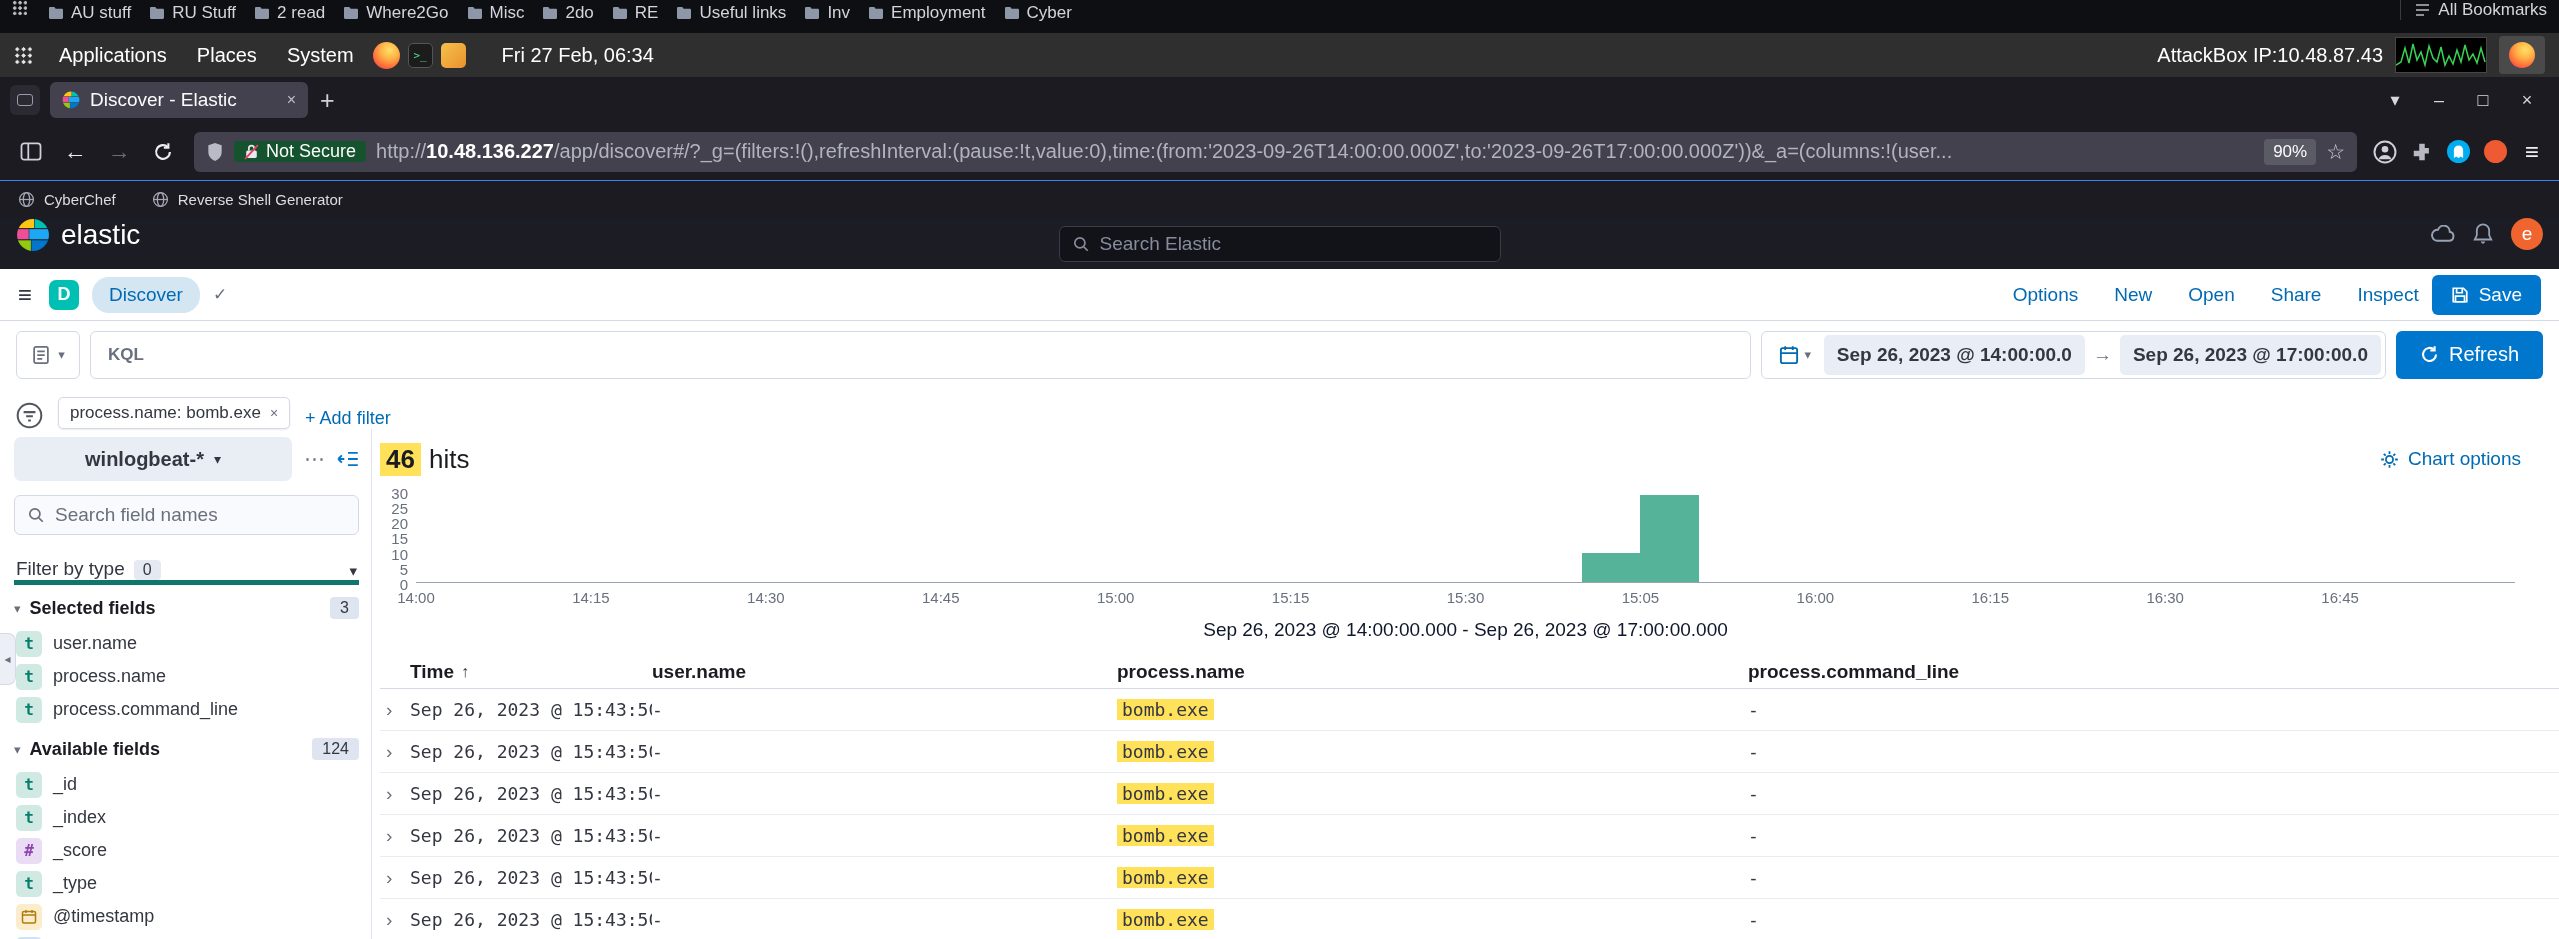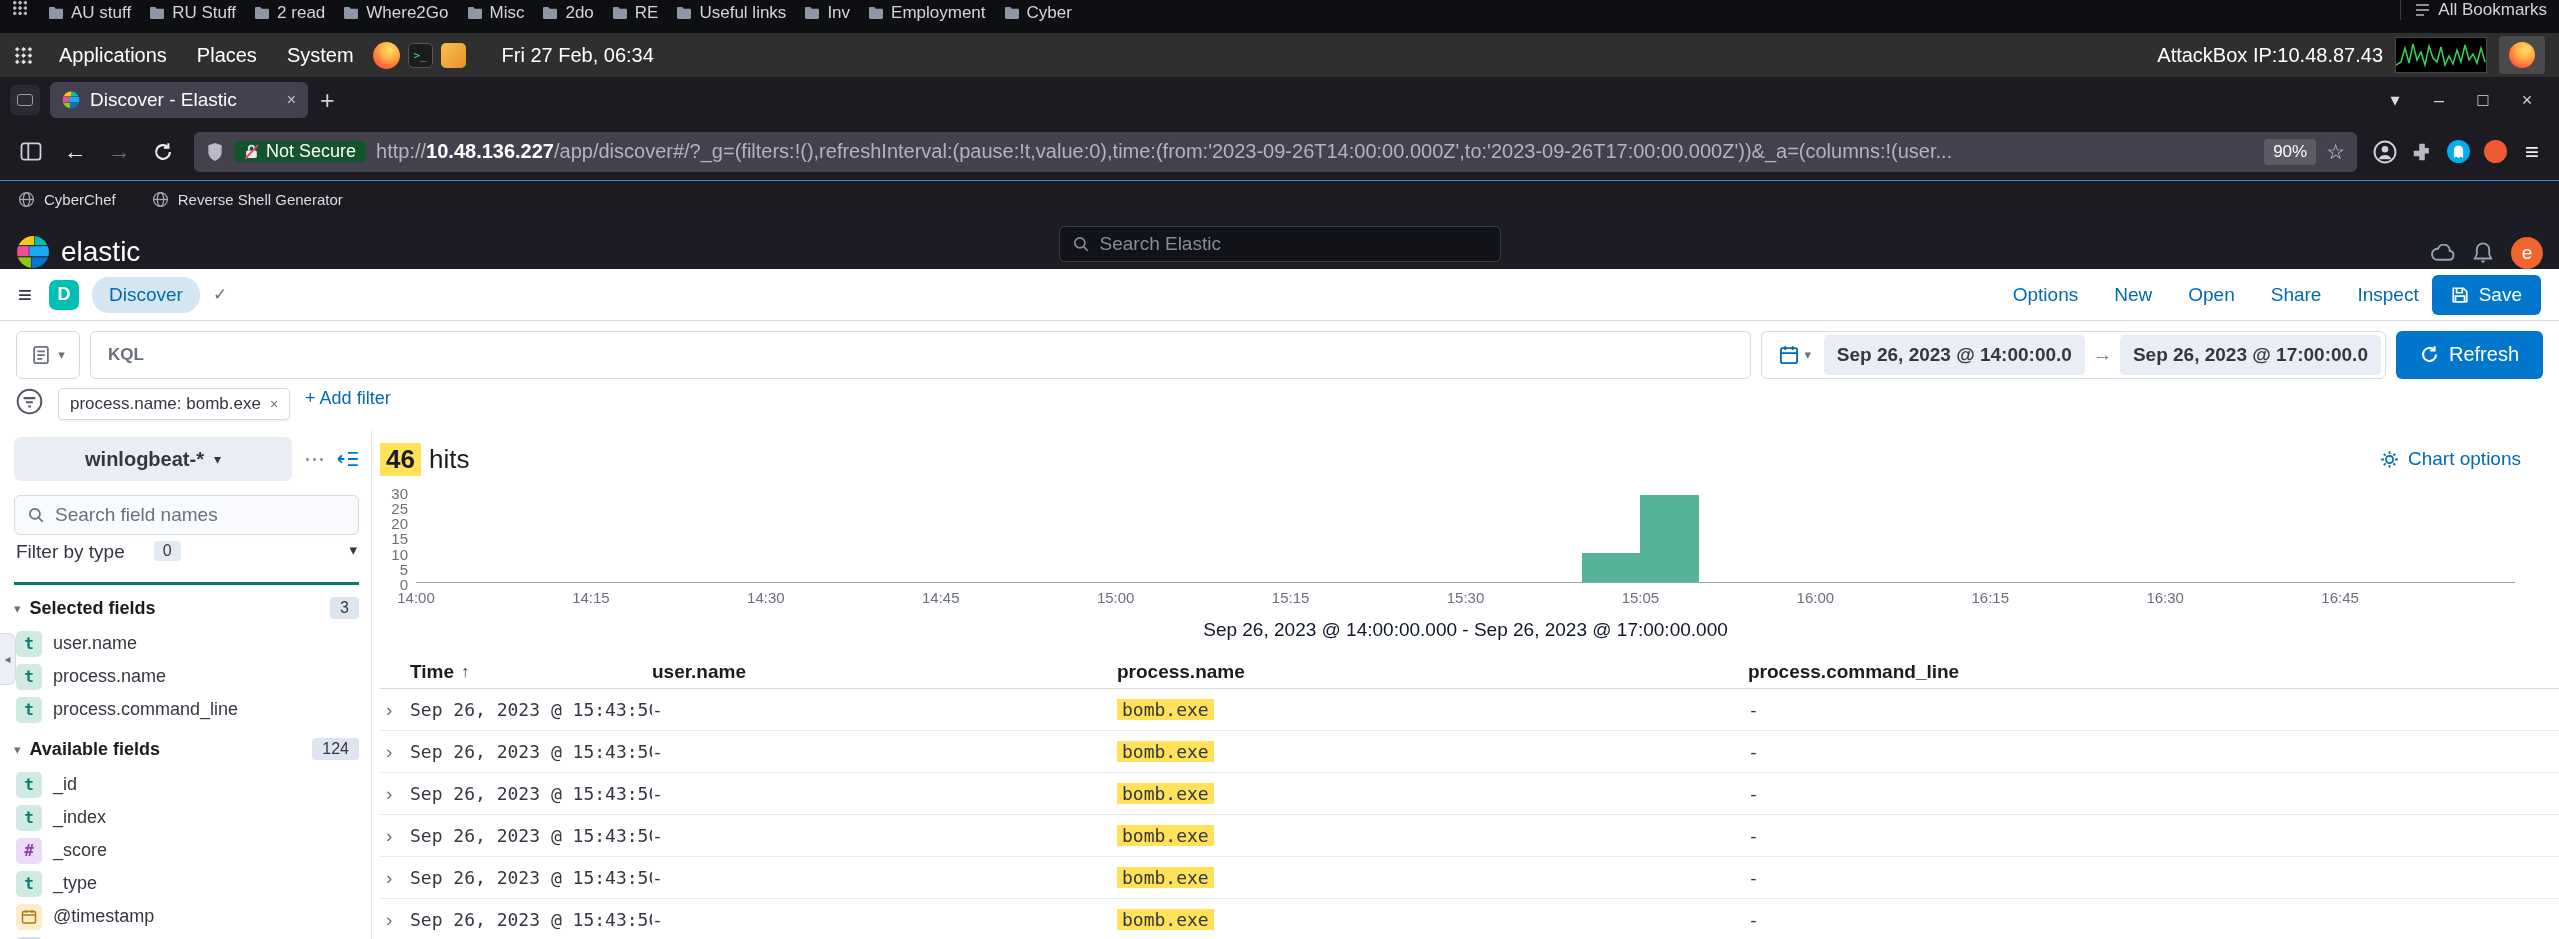--- a/index.html
+++ b/index.html
@@ -51,21 +51,21 @@
 .star{font-size:21px;color:#d0d0d8}
 .urlbar-icons{display:flex;align-items:center;gap:14px;padding:0 4px}
 .round-ic{width:23px;height:23px;border-radius:50%}
 .menu-ic{font-size:24px;color:#ececf1;padding:0 4px}
 
 
 .bmtoolbar{flex:0 0 38px;background:#1c1b22;border-top:1px solid #3b82f6;display:flex;align-items:center;gap:36px;padding:0 18px;color:#dcdce4;font-size:15px}
 .bmtb-item{display:flex;align-items:center;gap:9px;white-space:nowrap}
 
 
-.esheader{flex:0 0 51px;background:#1c1d24;display:flex;align-items:flex-end;padding:0 16px;position:relative}
+.esheader{flex:0 0 51px;background:#1c1d24;display:flex;align-items:flex-start;padding:0 16px;position:relative}
 .brand{display:flex;align-items:center;gap:11px;color:#fff;font-size:28px;font-weight:500}
 .essearch{position:absolute;left:50%;top:50%;transform:translate(-50%,-50%);width:442px;height:36px;background:#121319;border:1px solid #3a3c46;border-radius:6px;display:flex;align-items:center;gap:10px;padding:0 12px}
 .essearch input{flex:1;background:transparent;border:none;outline:none;color:#c8ccd6;font-size:19px;font-family:"Liberation Sans",sans-serif}
 .essearch input::placeholder{color:#868c9b}
 .es-right{margin-left:auto;display:flex;align-items:center;gap:18px}
 .avatar{width:32px;height:32px;border-radius:50%;background:#f0652f;color:#fff;font-size:19px;display:flex;align-items:center;justify-content:center}
 
 
 .appbar{flex:0 0 52px;background:#fff;border-bottom:1px solid #d3dae6;display:flex;align-items:center;padding:0 18px;gap:13px}
 .hamb{font-size:24px;color:#343741;margin-right:4px}
@@ -82,35 +82,35 @@
 .qinput{flex:1;height:48px;border:1px solid #d3dae6;border-radius:6px;display:flex;align-items:center;padding:0 14px;background:#fff;min-width:0}
 .qinput input{flex:1;border:none;outline:none;font-size:20px;color:#343741;font-family:"Liberation Sans",sans-serif}
 .kql{color:#69707d;font-weight:700;font-size:17px;margin-left:3px}
 .dategroup{display:flex;align-items:center;height:48px;border:1px solid #d3dae6;border-radius:6px;background:#fff;padding:0 4px}
 .calbtn{width:58px;height:100%;display:flex;align-items:center;justify-content:center;gap:6px;color:#69707d}
 .datepill{background:#e9eef6;border-radius:5px;padding:9px 13px;font-weight:700;font-size:19px;color:#343741;white-space:nowrap}
 .d-arrow{color:#69707d;font-size:19px;padding:0 8px}
 .refreshbtn{background:#0077cc;color:#fff;height:48px;border-radius:6px;display:flex;align-items:center;gap:10px;padding:0 24px;font-size:20px}
 
 
-.filterbar{flex:0 0 41px;background:#fff;display:flex;align-items:flex-start;gap:15px;padding:0 16px}
+.filterbar{flex:0 0 41px;background:#fff;display:flex;align-items:flex-end;gap:15px;padding:0 16px}
 .fpill{display:flex;align-items:center;gap:9px;border:1px solid #d3dae6;background:#fff;border-radius:5px;padding:5px 11px;font-size:17px;color:#343741;box-shadow:0 1px 2px rgba(0,0,0,.08);white-space:nowrap}
 .fpill .x{color:#69707d;font-size:14px}
 .addfilter{color:#006bb4;font-size:18px;white-space:nowrap}
 
 
 .content{flex:1;display:flex;min-height:0;position:relative}
 .sidebar{width:372px;flex:0 0 372px;border-right:1px solid #e0e5ee;padding:8px 12px 0 14px;overflow:hidden}
 .idxrow{display:flex;align-items:center;gap:12px}
 .idxbtn{flex:1;height:44px;background:#e9edf4;border-radius:7px;display:flex;align-items:center;justify-content:center;gap:10px;font-weight:700;font-size:20px;color:#343741}
 .idx-extra{color:#69707d;font-size:21px}
 .sfn{margin-top:14px;height:40px;border:1px solid #d3dae6;background:#f8fafd;border-radius:6px;display:flex;align-items:center;gap:10px;padding:0 12px}
 .sfn input{flex:1;border:none;outline:none;background:transparent;font-size:19px;color:#343741;font-family:"Liberation Sans",sans-serif}
 .sfn input::placeholder{color:#69707d}
-.fbt{display:flex;align-items:flex-start;gap:29px;height:44px;margin-top:6px;font-size:19px;color:#343741;border-bottom:3px solid #0f766e;padding:0 2px}
+.fbt{display:flex;align-items:flex-end;gap:9px;height:44px;margin-top:6px;font-size:19px;color:#343741;border-bottom:5px solid #0f766e;padding:0 2px}
 .fbt .cnt{background:#e4e9f2;border-radius:4px;padding:1px 9px;font-size:16px}
 .fbt .chev{margin-left:auto;color:#343741;font-size:15px}
 .section-h{display:flex;align-items:center;gap:9px;margin-top:12px;font-size:18px;font-weight:700;color:#1a1c21}
 .section-h .caret{font-size:13px;color:#69707d;font-weight:400}
 .section-h .badge{margin-left:auto;background:#dfe5f0;border-radius:4px;padding:2px 10px;font-size:16px;font-weight:400;color:#343741}
 ul.fields{list-style:none;margin-top:8px}
 .field-item{display:flex;align-items:center;gap:11px;height:33px;padding:0 2px}
 .ficon{width:26px;height:26px;border-radius:5px;display:flex;align-items:center;justify-content:center;font-size:16px;font-weight:700;font-family:"DejaVu Sans Mono",monospace;flex:0 0 26px}
 .ft-string{background:#d0eae3;color:#077e6e}
 .ft-number{background:#eadcf4;color:#8e44ad}

